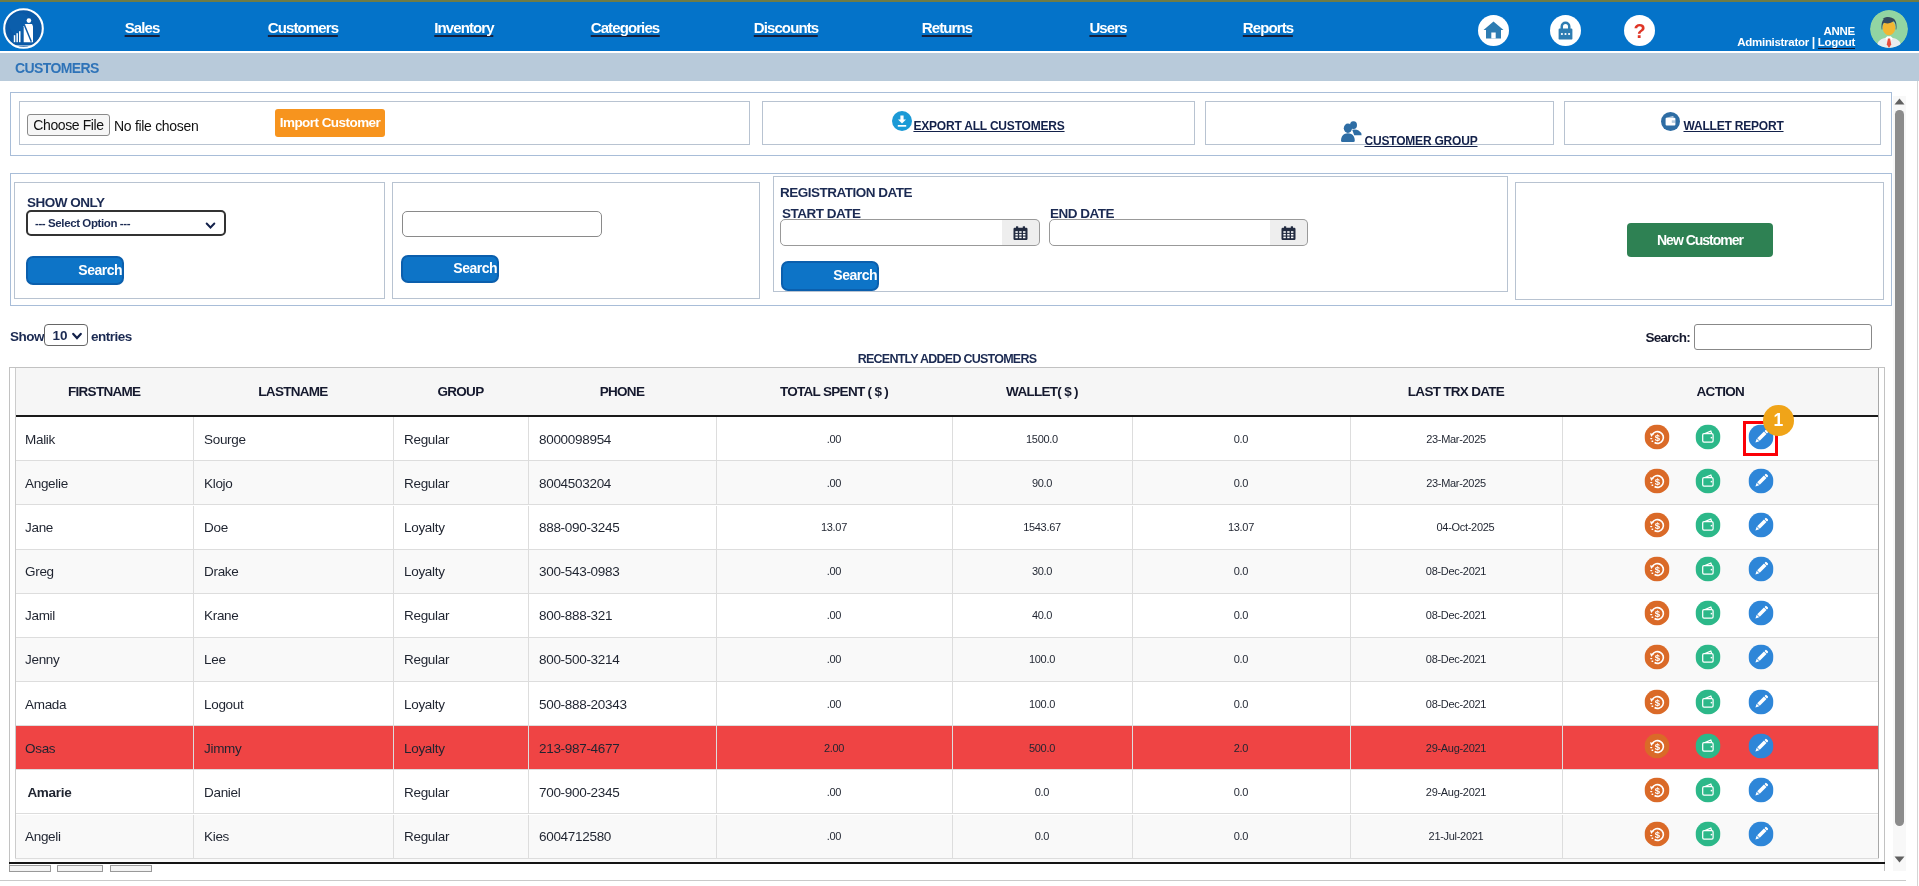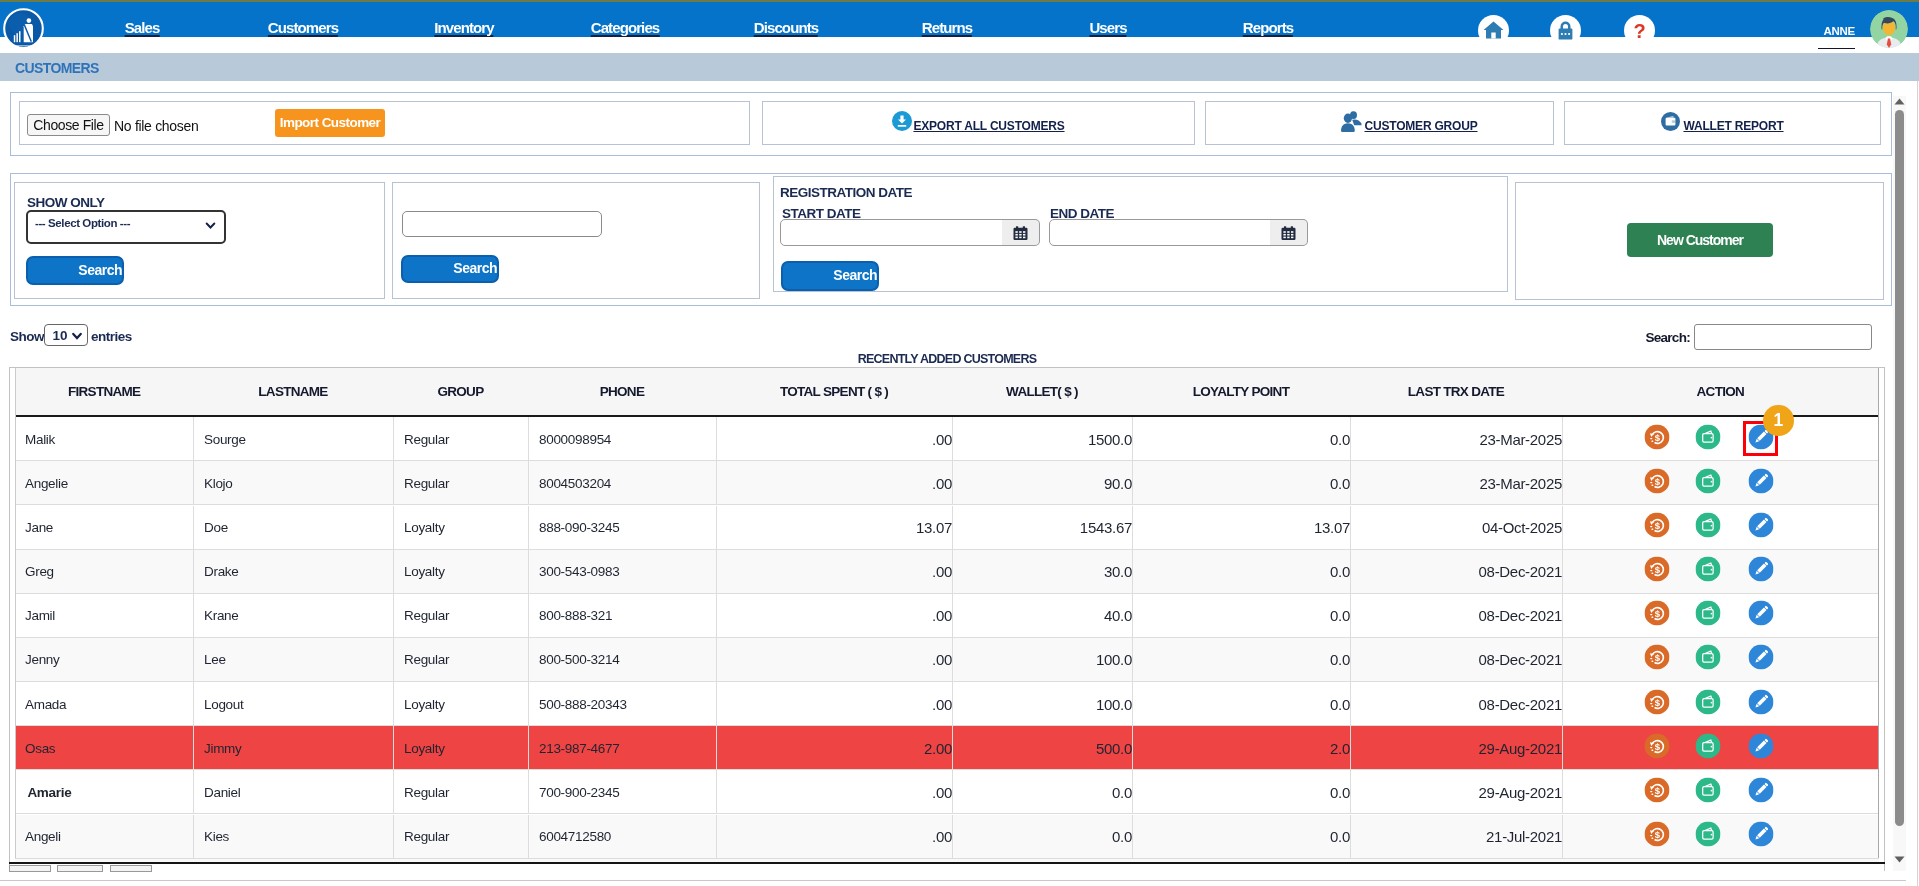--- a/index.html
+++ b/index.html
@@ -12,30 +12,30 @@
   .label { color:#1b2a52; font-weight:bold; font-size:13.5px; letter-spacing:-0.5px; }
   .searchbtn { position:absolute; background:#0d74c7; color:#fff; font-weight:bold;
     font-size:14px; letter-spacing:-0.5px; border:2px solid #0b5fad; box-sizing:border-box;
     border-radius:7px; text-align:right; font-family:"Liberation Sans", sans-serif; }
   .obox { position:absolute; border:1px solid #a8bdd8; }
   .ibox { position:absolute; border:1px solid #b8c3d1; }
   .hcell { position:absolute; top:0; height:100%; display:flex; align-items:center;
     justify-content:center; font-weight:bold; font-size:13.5px; letter-spacing:-0.7px; color:#15192e; }
   .vline { position:absolute; top:0; bottom:0; width:1px; background:#ddd; }
   .cell-l { position:absolute; font-size:13.5px; letter-spacing:-0.3px; color:#1f2430; top:50%; transform:translateY(-50%); }
-  .cell-c { position:absolute; font-size:15px; letter-spacing:-0.3px; color:#1f2430; top:50%; transform:translateY(-50%); text-align:right; }
+  .cell-c { position:absolute; font-size:11px; letter-spacing:-0.3px; color:#1f2430; top:50%; transform:translateY(-50%); text-align:center; }
   .row { position:absolute; left:0; width:1863.3px; height:44px; border-bottom:1px solid #dddddd; }
   .acticon { position:absolute; top:50%; transform:translate(-50%,-50%); }
 </style>
 </head>
 <body>
 
 <div class="abs" style="left:0;top:0;width:1919px;height:2px;background:#6e7b45;"></div>
 
-<div class="abs" style="left:0;top:2px;width:1919px;height:35px;background:#0473c9;padding-left:24px;">
+<div class="abs" style="left:0;top:2px;width:1919px;height:49px;background:#0473c9;padding-left:24px;">
 
   <svg class="abs" style="left:3px;top:6px;" width="41" height="41" viewBox="0 0 41 41">
     <circle cx="20.5" cy="20.5" r="19.3" fill="#0a59a6" stroke="#ffffff" stroke-width="2.1"></circle>
     <circle cx="17" cy="16" r="11" fill="#0e68b4" opacity="0.35"></circle>
     <rect x="10.8" y="27.2" width="1.5" height="7" fill="#fff"></rect>
     <rect x="13.4" y="25.2" width="1.5" height="9" fill="#fff"></rect>
     <rect x="16.0" y="23.2" width="1.5" height="11" fill="#fff"></rect>
     <circle cx="25.9" cy="12.6" r="2.3" fill="#fff"></circle>
     <path d="M22.3 16 L29 16 L30 18.2 L30 34.2 L20.7 34.2 L20.7 18.2 Z" fill="#fff"></path>
     <path d="M21.9 16.2 L28.9 33.2 L27.8 34.2 L20.8 17.5 Z" fill="#0a59a6"></path>
@@ -107,21 +107,21 @@
 
 <div class="abs" style="left:762px;top:101px;width:433px;height:44px;display:flex;align-items:center;justify-content:center;">
   <svg style="position:relative;top:-2px;" width="20" height="20" viewBox="0 0 20 20">
     <circle cx="10" cy="10" r="10" fill="#1c9ad6"></circle>
     <path d="M8.4 4.5 L11.6 4.5 L11.6 8.5 L14 8.5 L10 12.6 L6 8.5 L8.4 8.5 Z" fill="#fff"></path>
     <rect x="5.8" y="14" width="8.4" height="1.7" fill="#fff"></rect>
   </svg>
   <span class="bluelink" style="position:relative;top:3px;margin-left:1px;">EXPORT ALL CUSTOMERS</span>
 </div>
 
-<div class="abs" style="left:1205px;top:101px;width:407px;height:44px;display:flex;align-items:center;justify-content:center;">
+<div class="abs" style="left:1205px;top:101px;width:407px;height:44px;display:flex;align-items:flex-end;justify-content:center;">
   <svg style="position:relative;top:-2px;" width="22" height="23" viewBox="0 0 22 23">
     <path d="M13.6 1.2 a3.4 3.9 0 0 1 3.4 3.9 a3.4 3.9 0 0 1 -3.4 3.9 a3.4 3.9 0 0 1 -0.4 -7.8 Z" fill="#2e6da4"></path>
     <path d="M12.2 9.8 Q16 9 18.6 10.6 Q21.4 12.3 21.6 15.2 L14.2 15.2 Z" fill="#2e6da4"></path>
     <ellipse cx="7.9" cy="8.2" rx="4.1" ry="4.7" fill="#2e6da4"></ellipse>
     <path d="M1 20.5 Q1.2 15.5 4.5 14 Q7.9 12.6 11.3 14 Q14.6 15.5 14.8 20.5 Q14.9 22 13.3 22 L2.5 22 Q0.9 22 1 20.5 Z" fill="#2e6da4"></path>
   </svg>
   <span class="bluelink" style="position:relative;top:3px;margin-left:3px;">CUSTOMER GROUP</span>
 </div>
 
 <div class="abs" style="left:1564px;top:101px;width:317px;height:44px;display:flex;align-items:center;justify-content:center;">
@@ -134,21 +134,21 @@
   <span class="bluelink" style="position:relative;top:3px;margin-left:3px;">WALLET REPORT</span>
 </div>
 
 <div class="obox" style="left:10px;top:173px;width:1882px;height:133px;"></div>
 <div class="ibox" style="left:14px;top:182px;width:371px;height:117px;"></div>
 <div class="ibox" style="left:392px;top:182px;width:368px;height:117px;"></div>
 <div class="ibox" style="left:773px;top:176px;width:735px;height:116px;"></div>
 <div class="ibox" style="left:1515px;top:182px;width:369px;height:118px;"></div>
 
 <div class="abs label" style="left:27px;top:195px;">SHOW ONLY</div>
-<div class="abs" style="left:26px;top:210px;width:200px;height:34px;border:2px solid #333;border-radius:5px;background:#fff;">
+<div class="abs" style="left:26px;top:210px;width:200px;height:26px;border:2px solid #333;border-radius:5px;background:#fff;">
   <div class="abs" style="left:7px;top:5px;font-size:11.5px;letter-spacing:-0.4px;color:#1b2a52;font-weight:bold;line-height:13px;">--- Select Option ---</div>
   <svg class="abs" style="right:8px;top:7.5px;" width="11" height="11" viewBox="0 0 12 12">
       <path d="M1.8 3.8 L6 8.2 L10.2 3.8" stroke="#13214a" stroke-width="2.1" fill="none" stroke-linecap="round"></path>
     </svg>
 </div>
 <div class="searchbtn" style="left:26px;top:256px;width:98px;height:29px;line-height:24px;">Search</div>
 
 <div class="abs label" style="left:402px;top:198px;margin-top:24px;">CUSTOMER NAME</div>
 <div class="abs" style="left:402px;top:211px;width:200px;height:26px;border:1px solid #8a8a8a;border-radius:5px;background:#fff;"></div>
 <div class="searchbtn" style="left:401px;top:255px;width:98px;height:28px;line-height:23px;">Search</div>
@@ -217,21 +217,20 @@
   <div class="abs" style="left:0;top:0;width:1px;height:490px;background:#cccccc;z-index:5;"></div>
   <div class="abs" style="left:1862.3px;top:0;width:1px;height:490px;background:#a8a8a8;z-index:5;"></div>
 
   <div class="abs" style="left:0;top:0;width:1863.3px;height:46.8px;background:#f6f6f6;">
     <div class="hcell" style="left:177.6px;width:200px;">LASTNAME</div>
     <div class="hcell" style="left:0;width:177.6px;">FIRSTNAME</div>
     <div class="hcell" style="left:377.6px;width:135px;">GROUP</div>
     <div class="hcell" style="left:512.6px;width:188px;">PHONE</div>
     <div class="hcell" style="left:936.6px;width:180px;">WALLET( $ )</div>
     <div class="hcell" style="left:700.6px;width:236px;">TOTAL SPENT ( $ )</div>
-    <div class="hcell" style="left:1116.6px;width:218px;">LOYALTY POINT</div>
     <div class="hcell" style="left:1334.6px;width:212px;">LAST TRX DATE</div>
     <div class="hcell" style="left:1546.6px;width:316.7px;">ACTION</div>
   </div>
   <div class="abs" style="left:0;top:46.8px;width:1863.3px;height:2.2px;background:#1a1a1a;"></div>
   <div id="tbody" class="abs" style="left:0;top:49px;width:1863.3px;">
       <div class="row" style="top:0px;background:#fff;">
         <div class="vline" style="left:177.6px;"></div>
         <div class="vline" style="left:377.6px;"></div>
         <div class="vline" style="left:512.6px;"></div>
         <div class="vline" style="left:700.6px;"></div>

